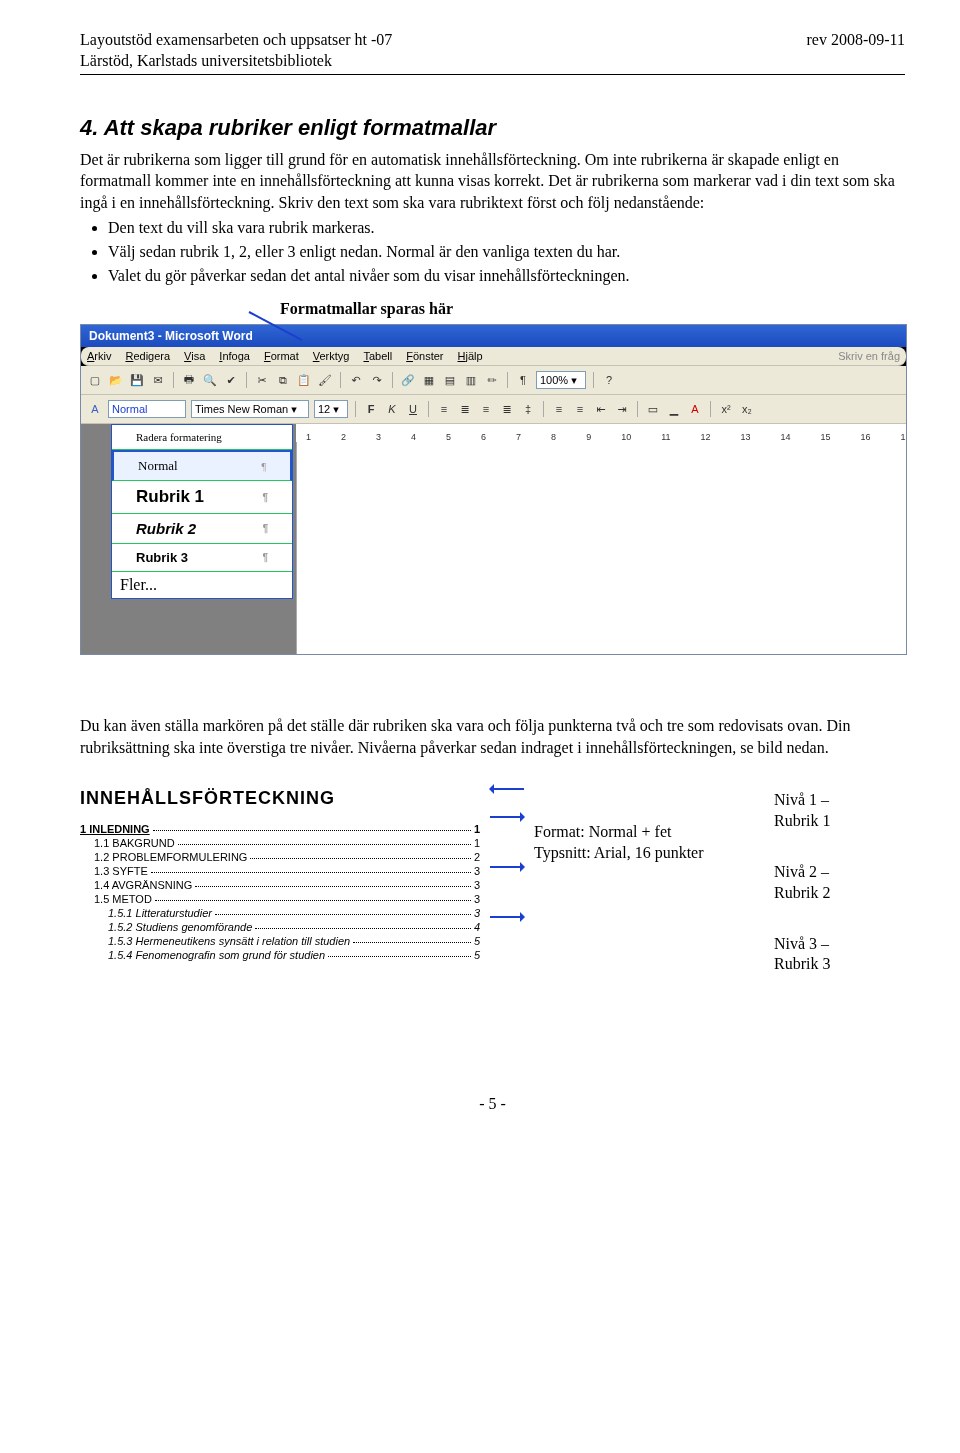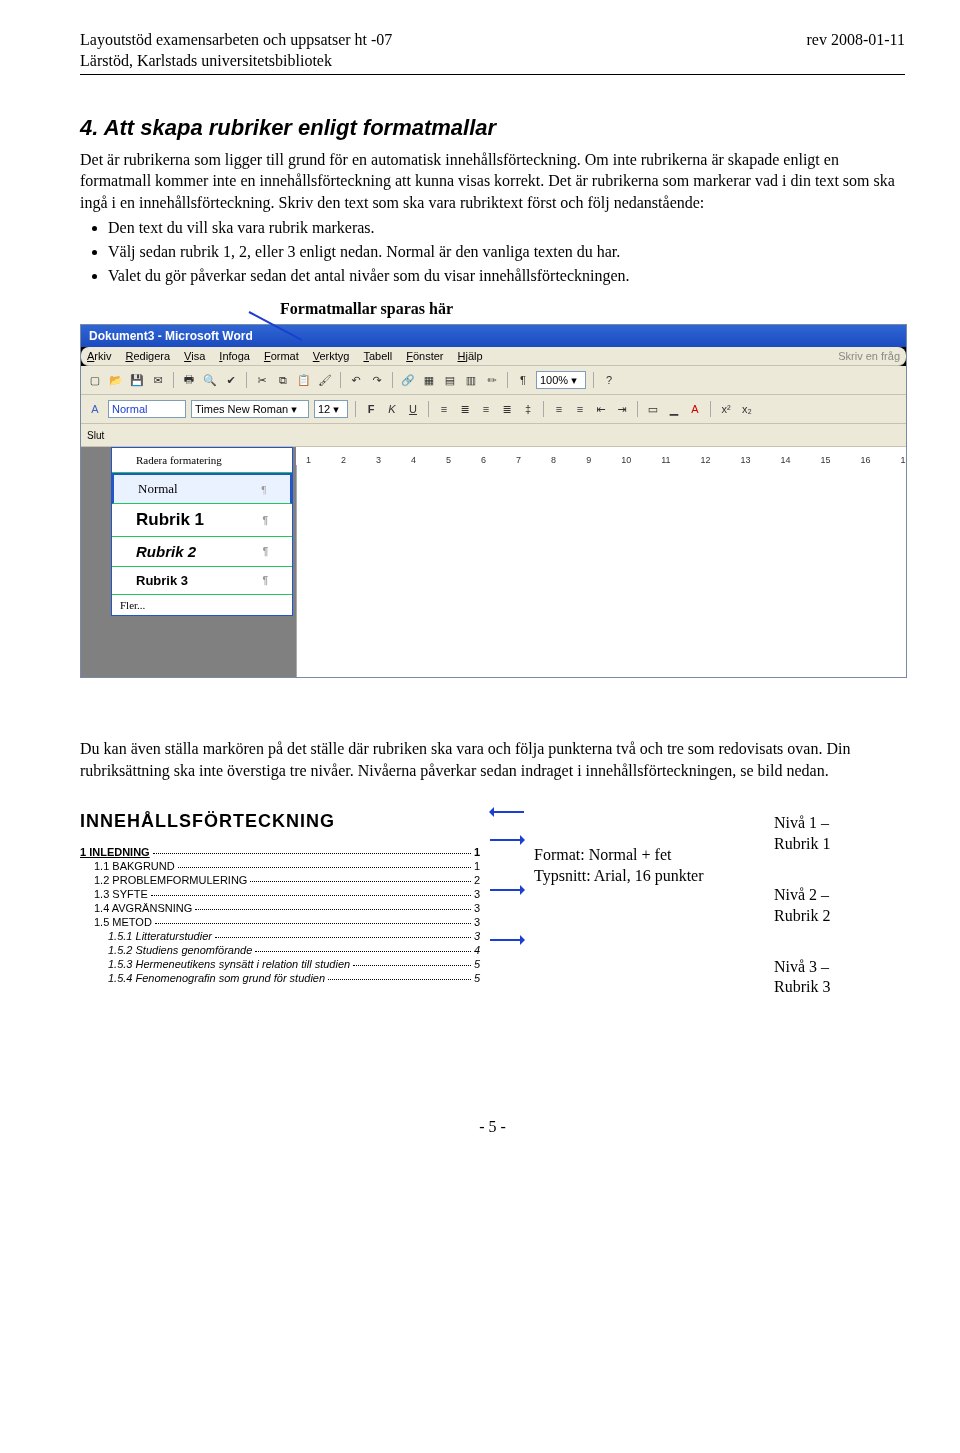--- a/index.html
+++ b/index.html
@@ -127,21 +127,21 @@
     justify-content: space-between;
     align-items: center;
   }
   .style-dropdown .dd-row:last-child { border-bottom: none; }
   .pilcrow { color: #999; font-size: 10px; }
   .dd-normal { font-size: 13px; }
   .dd-r1 { font-family: Arial; font-weight: bold; font-size: 17px; }
   .dd-r2 { font-family: Arial; font-weight: bold; font-style: italic; font-size: 15px; }
   .dd-r3 { font-family: Arial; font-weight: bold; font-size: 13px; }
   .dd-selected { background: #eaf1ff; border: 2px solid #2255cc; }
-  .dd-fler { font-size: 11px; padding: 4px 8px; }
+  .dd-fler { font-size: 16px; padding: 4px 8px; }
   .ruler-area {
     position: absolute;
     left: 215px;
     top: 0;
     right: 0;
     height: 18px;
     background: #fff;
     border-bottom: 1px solid #999;
     font-size: 9px;
     color: #333;
@@ -259,21 +259,21 @@
 </head>
 <body>
 
 <div class="page">
 
   <div class="header-row">
     <div class="header-left">
       <div>Layoutstöd examensarbeten och uppsatser ht -07</div>
       <div>Lärstöd, Karlstads universitetsbibliotek</div>
     </div>
-    <div class="header-right">rev 2008-01-11</div>
+    <div class="header-right">rev 2008-09-11</div>
   </div>
   <hr class="header-line">
 
   <h2 class="section-title">4. Att skapa rubriker enligt formatmallar</h2>
 
   <p class="body">Det är rubrikerna som ligger till grund för en automatisk innehållsförteckning. Om inte rubrikerna är skapade enligt en formatmall kommer inte en innehållsförteckning att kunna visas korrekt. Det är rubrikerna som markerar vad i din text som ska ingå i en innehållsförteckning. Skriv den text som ska vara rubriktext först och följ nedanstående:</p>
 
   <ul class="bullets">
     <li>Den text du vill ska vara rubrik markeras.</li>
     <li>Välj sedan rubrik 1, 2, eller 3 enligt nedan. Normal är den vanliga texten du har.</li>
@@ -357,23 +357,20 @@
       <span class="ticon">⇥</span>
       <span class="sep"></span>
       <span class="ticon">▭</span>
       <span class="ticon">▁</span>
       <span class="ticon" style="color:#c00">A</span>
       <span class="sep"></span>
       <span class="ticon">x²</span>
       <span class="ticon">x₂</span>
     </div>
 
-    <div class="toolbar" style="height:16px;font-size:10px;gap:10px">
-      <span>Slut</span>
-    </div>
 
     <div class="work-area">
       <div class="ruler-area">
         <span>1</span>
           <span>2</span>
           <span>3</span>
         <span>4</span>
           <span>5</span>
           <span>6</span>
         <span>7</span>

